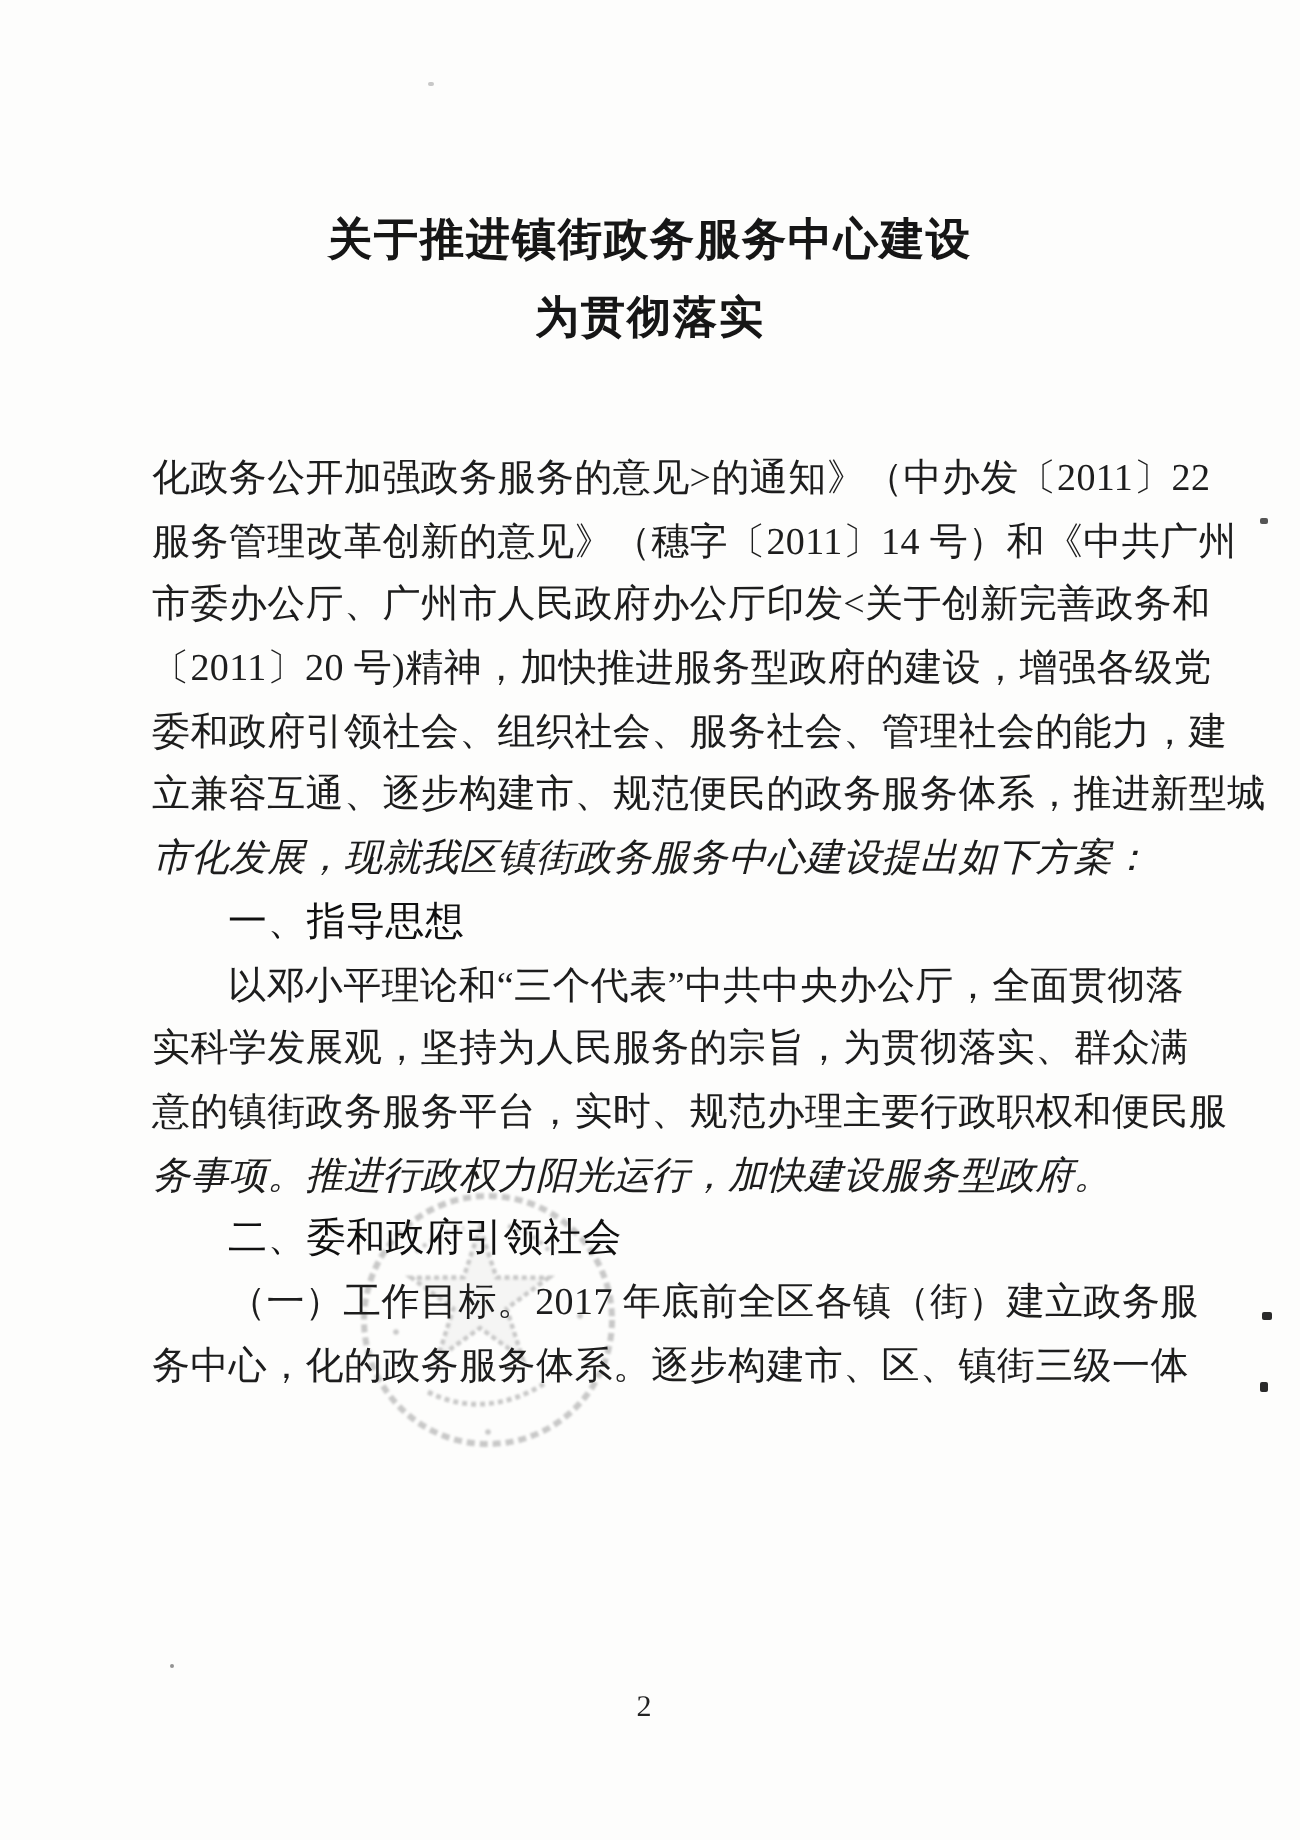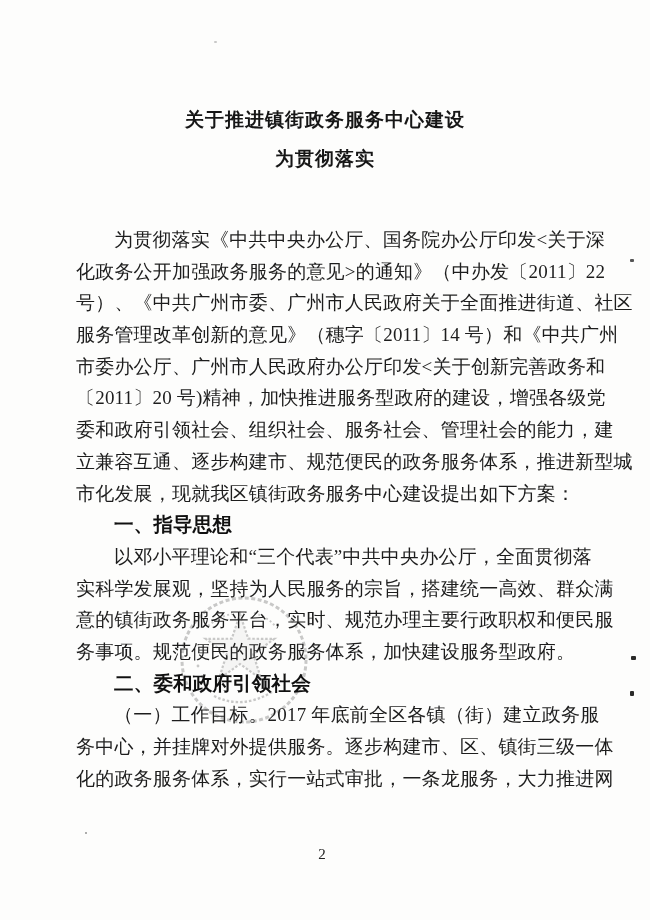--- a/index.html
+++ b/index.html
@@ -17,21 +17,21 @@
     overflow: hidden;
     color: var(--ink-color, #1d1d1d);
   }
   .title-block {
     position: absolute;
     top: 100px;
     left: 0;
     right: 0;
     text-align: center;
     font-weight: bold;
-    font-size: 19px;
+    font-size: 22px;
     line-height: 39px;
     letter-spacing: 1px;
     color: #161616;
   }
   .doc-body {
     position: absolute;
     top: 224px;
     left: 76px;
     width: 501px;
   }
@@ -39,27 +39,27 @@
     height: 31.7px;
     line-height: 31.7px;
     font-size: 19px;
     letter-spacing: 0.2px;
     text-align: justify;
     text-align-last: justify;
     white-space: nowrap;
     overflow: visible;
   }
   .p-first { text-indent: 38px; }
-  .p-last  { text-align: right; text-align-last: left; }
+  .p-last  { text-align: right; text-align-last: left; font-style: italic; }
   .heading {
     text-align: center;
     text-align-last: left;
     text-indent: 38px;
     font-family: "Liberation Sans", "DejaVu Sans", sans-serif;
-    font-weight: bold;
+    font-weight: normal;
     font-size: 19.5px;
     color: #101010;
   }
   .stamp {
     position: absolute;
     left: 174px;
     top: 592px;
     width: 136px;
     height: 136px;
     opacity: 0.48;
@@ -101,38 +101,35 @@
     <path d="M66 22 L74.2 46.7 L100.2 46.9 L79.3 62.3 L87.2 87.1 L66 72 L44.8 87.1 L52.7 62.3 L31.8 46.9 L57.8 46.7 Z" fill="var(--stamp-color,#8f8f8f)" fill-opacity="0.16" stroke="var(--stamp-color,#8f8f8f)" stroke-width="2.2" stroke-dasharray="2.5 1.8"></path>
     <path d="M34 34 q12 -10 24 -12" fill="none" stroke="var(--stamp-color,#8f8f8f)" stroke-width="2" stroke-dasharray="2 2.4"></path>
     <path d="M80 21 q14 4 22 14" fill="none" stroke="var(--stamp-color,#8f8f8f)" stroke-width="2" stroke-dasharray="2 2.4"></path>
     <path d="M40 104 q28 14 58 -4" fill="none" stroke="var(--stamp-color,#8f8f8f)" stroke-width="2.4" stroke-dasharray="2.5 2"></path>
     <circle cx="24" cy="74" r="1.4" fill="var(--stamp-color,#8f8f8f)"></circle>
     <circle cx="116" cy="66" r="1.4" fill="var(--stamp-color,#8f8f8f)"></circle>
     <circle cx="70" cy="124" r="1.4" fill="var(--stamp-color,#8f8f8f)"></circle>
   </svg>
 
   <div class="doc-body" id="doc-body">
-      <div class="line p-first">为贯彻落实《中共中央办公厅、国务院办公厅印发&lt;关于深</div>
       <div class="line p-mid">化政务公开加强政务服务的意见&gt;的通知》（中办发〔2011〕22</div>
-      <div class="line p-mid">号）、《中共广州市委、广州市人民政府关于全面推进街道、社区</div>
       <div class="line p-mid">服务管理改革创新的意见》（穗字〔2011〕14 号）和《中共广州</div>
       <div class="line p-mid">市委办公厅、广州市人民政府办公厅印发&lt;关于创新完善政务和</div>
       <div class="line p-mid">〔2011〕20 号)精神，加快推进服务型政府的建设，增强各级党</div>
       <div class="line p-mid">委和政府引领社会、组织社会、服务社会、管理社会的能力，建</div>
       <div class="line p-mid">立兼容互通、逐步构建市、规范便民的政务服务体系，推进新型城</div>
       <div class="line p-last">市化发展，现就我区镇街政务服务中心建设提出如下方案：</div>
       <div class="line heading">一、指导思想</div>
       <div class="line p-first">以邓小平理论和“三个代表”中共中央办公厅，全面贯彻落</div>
-      <div class="line p-mid">实科学发展观，坚持为人民服务的宗旨，搭建统一高效、群众满</div>
+      <div class="line p-mid">实科学发展观，坚持为人民服务的宗旨，为贯彻落实、群众满</div>
       <div class="line p-mid">意的镇街政务服务平台，实时、规范办理主要行政职权和便民服</div>
-      <div class="line p-last">务事项。规范便民的政务服务体系，加快建设服务型政府。</div>
+      <div class="line p-last">务事项。推进行政权力阳光运行，加快建设服务型政府。</div>
       <div class="line heading">二、委和政府引领社会</div>
       <div class="line p-first">（一）工作目标。2017 年底前全区各镇（街）建立政务服</div>
-      <div class="line p-mid">务中心，并挂牌对外提供服务。逐步构建市、区、镇街三级一体</div>
-      <div class="line p-mid">化的政务服务体系，实行一站式审批，一条龙服务，大力推进网</div>
+      <div class="line p-mid">务中心，化的政务服务体系。逐步构建市、区、镇街三级一体</div>
     </div>
 
   <div class="page-number">2</div>
 
   <div class="speck speck-1"></div>
   <div class="speck speck-2"></div>
   <div class="speck speck-3"></div>
   <div class="speck speck-4"></div>
   <div class="speck speck-5"></div>
 

